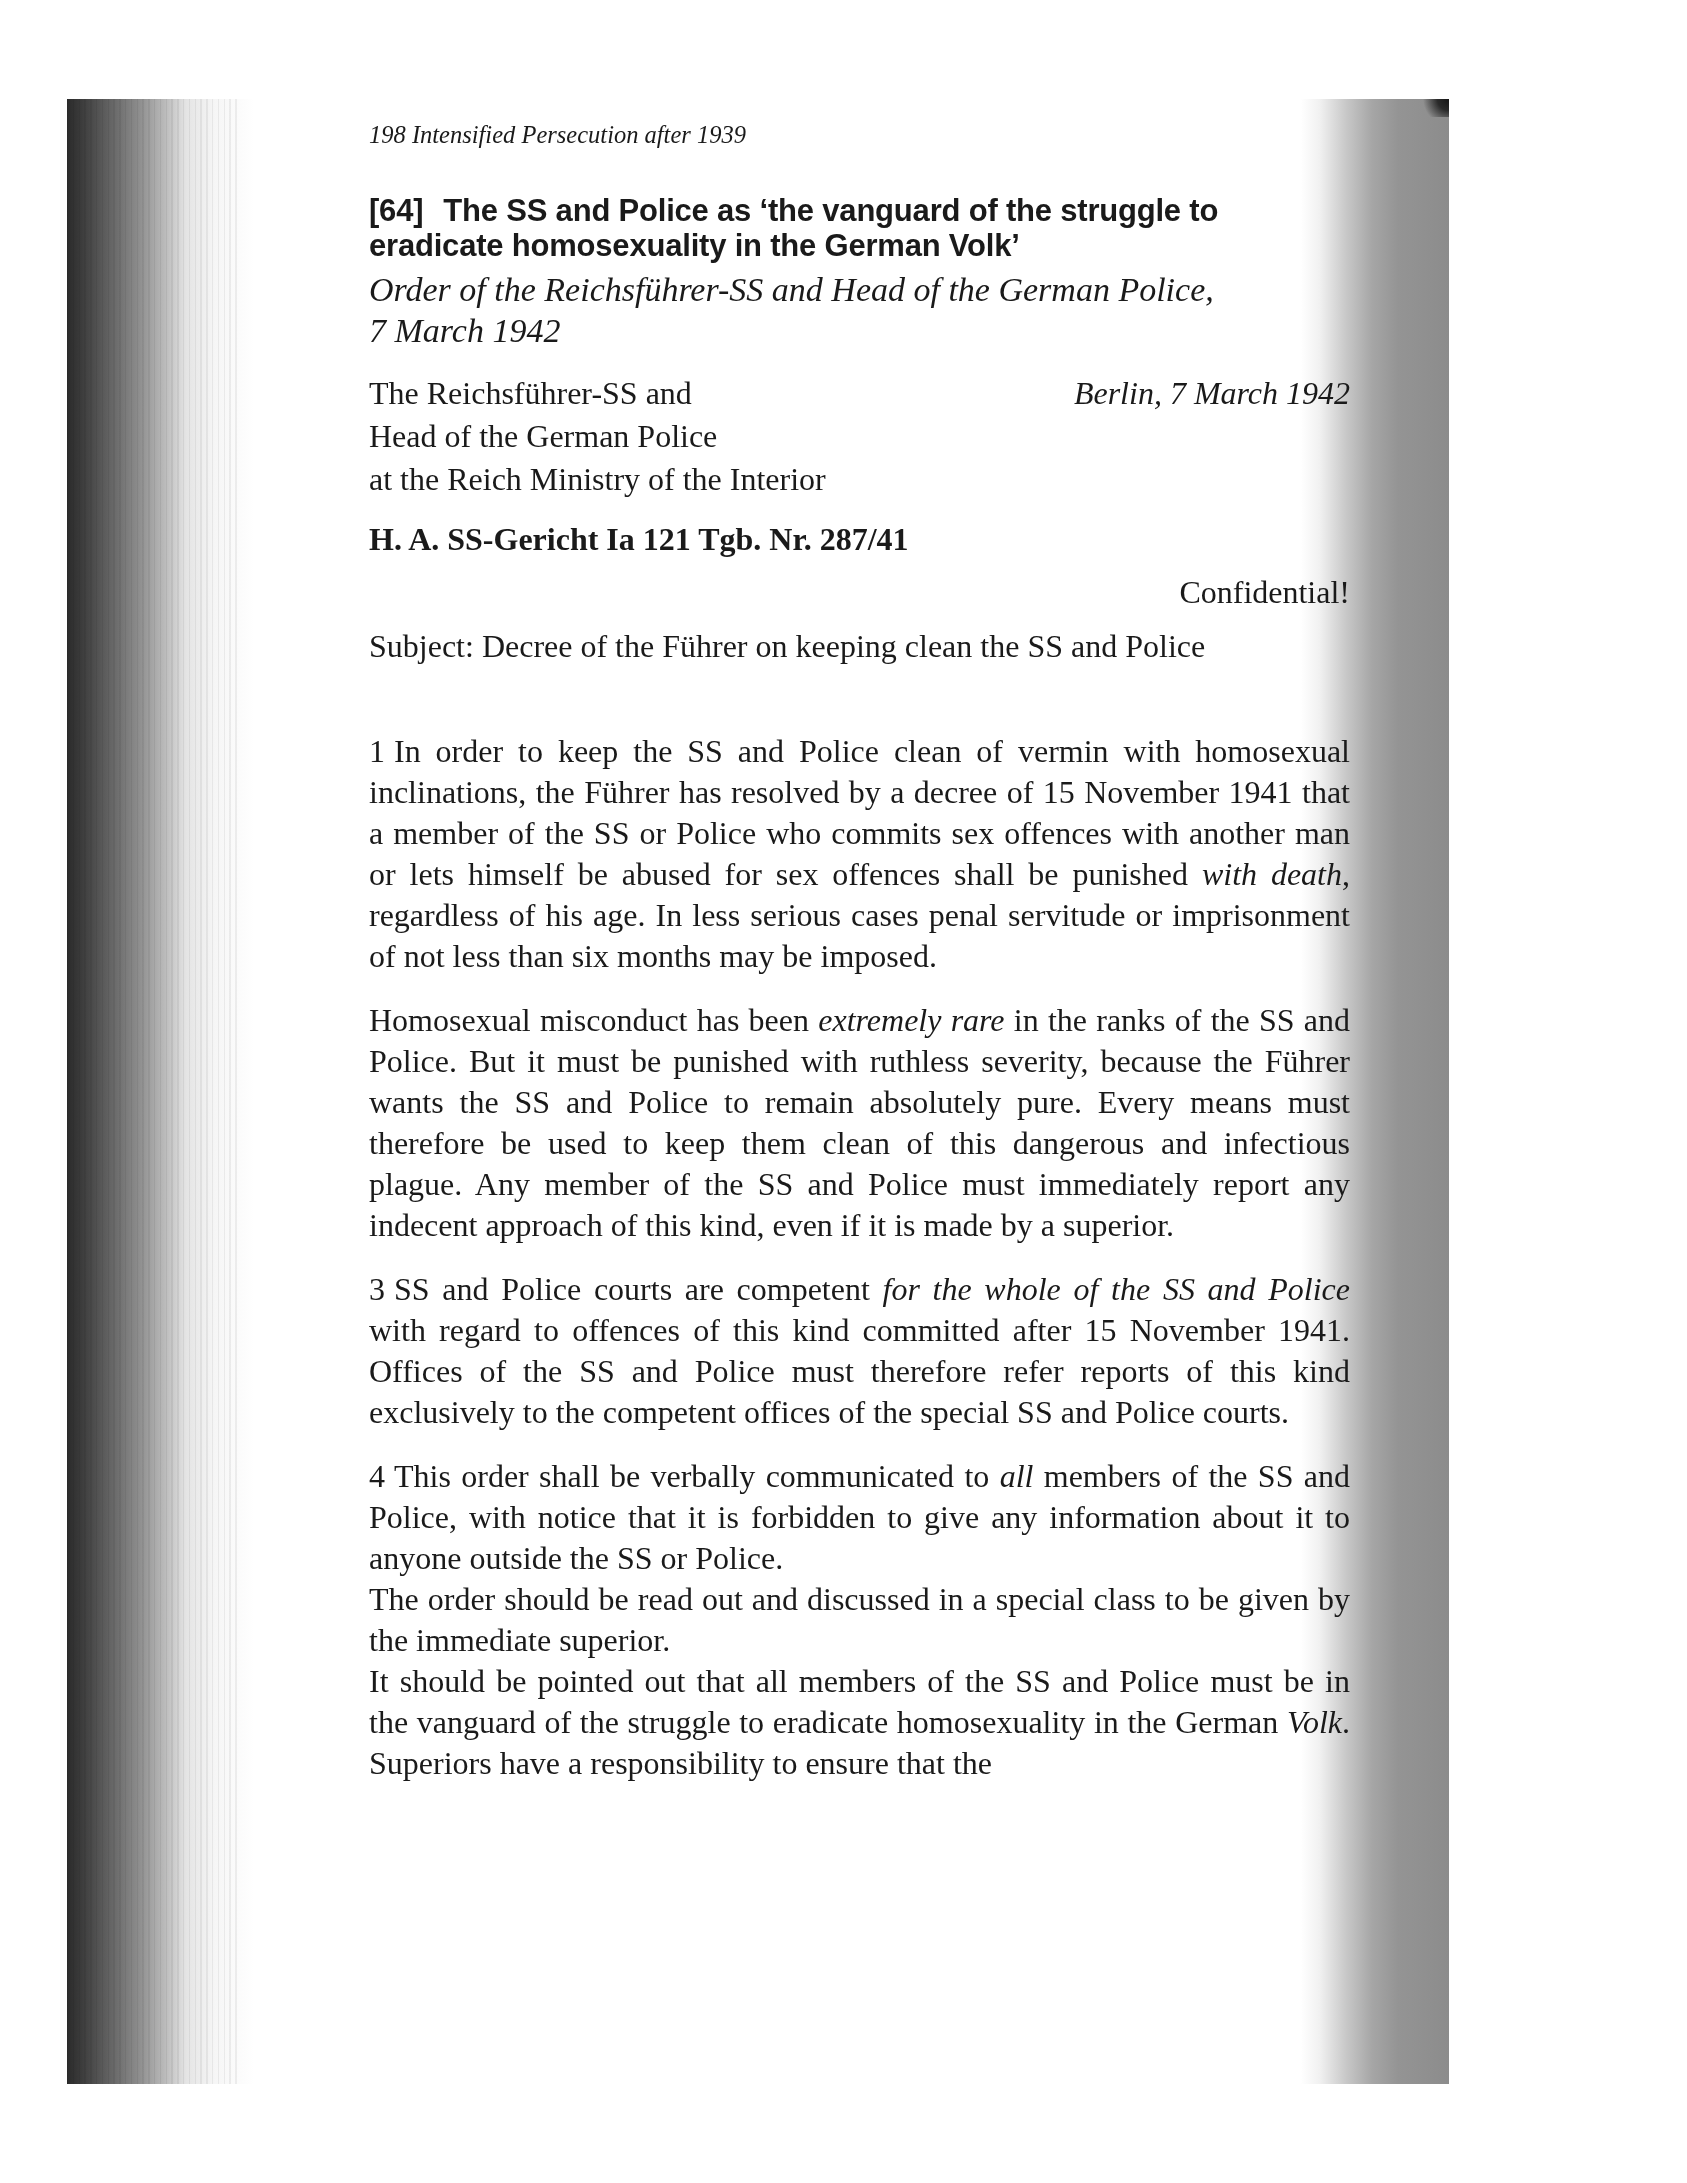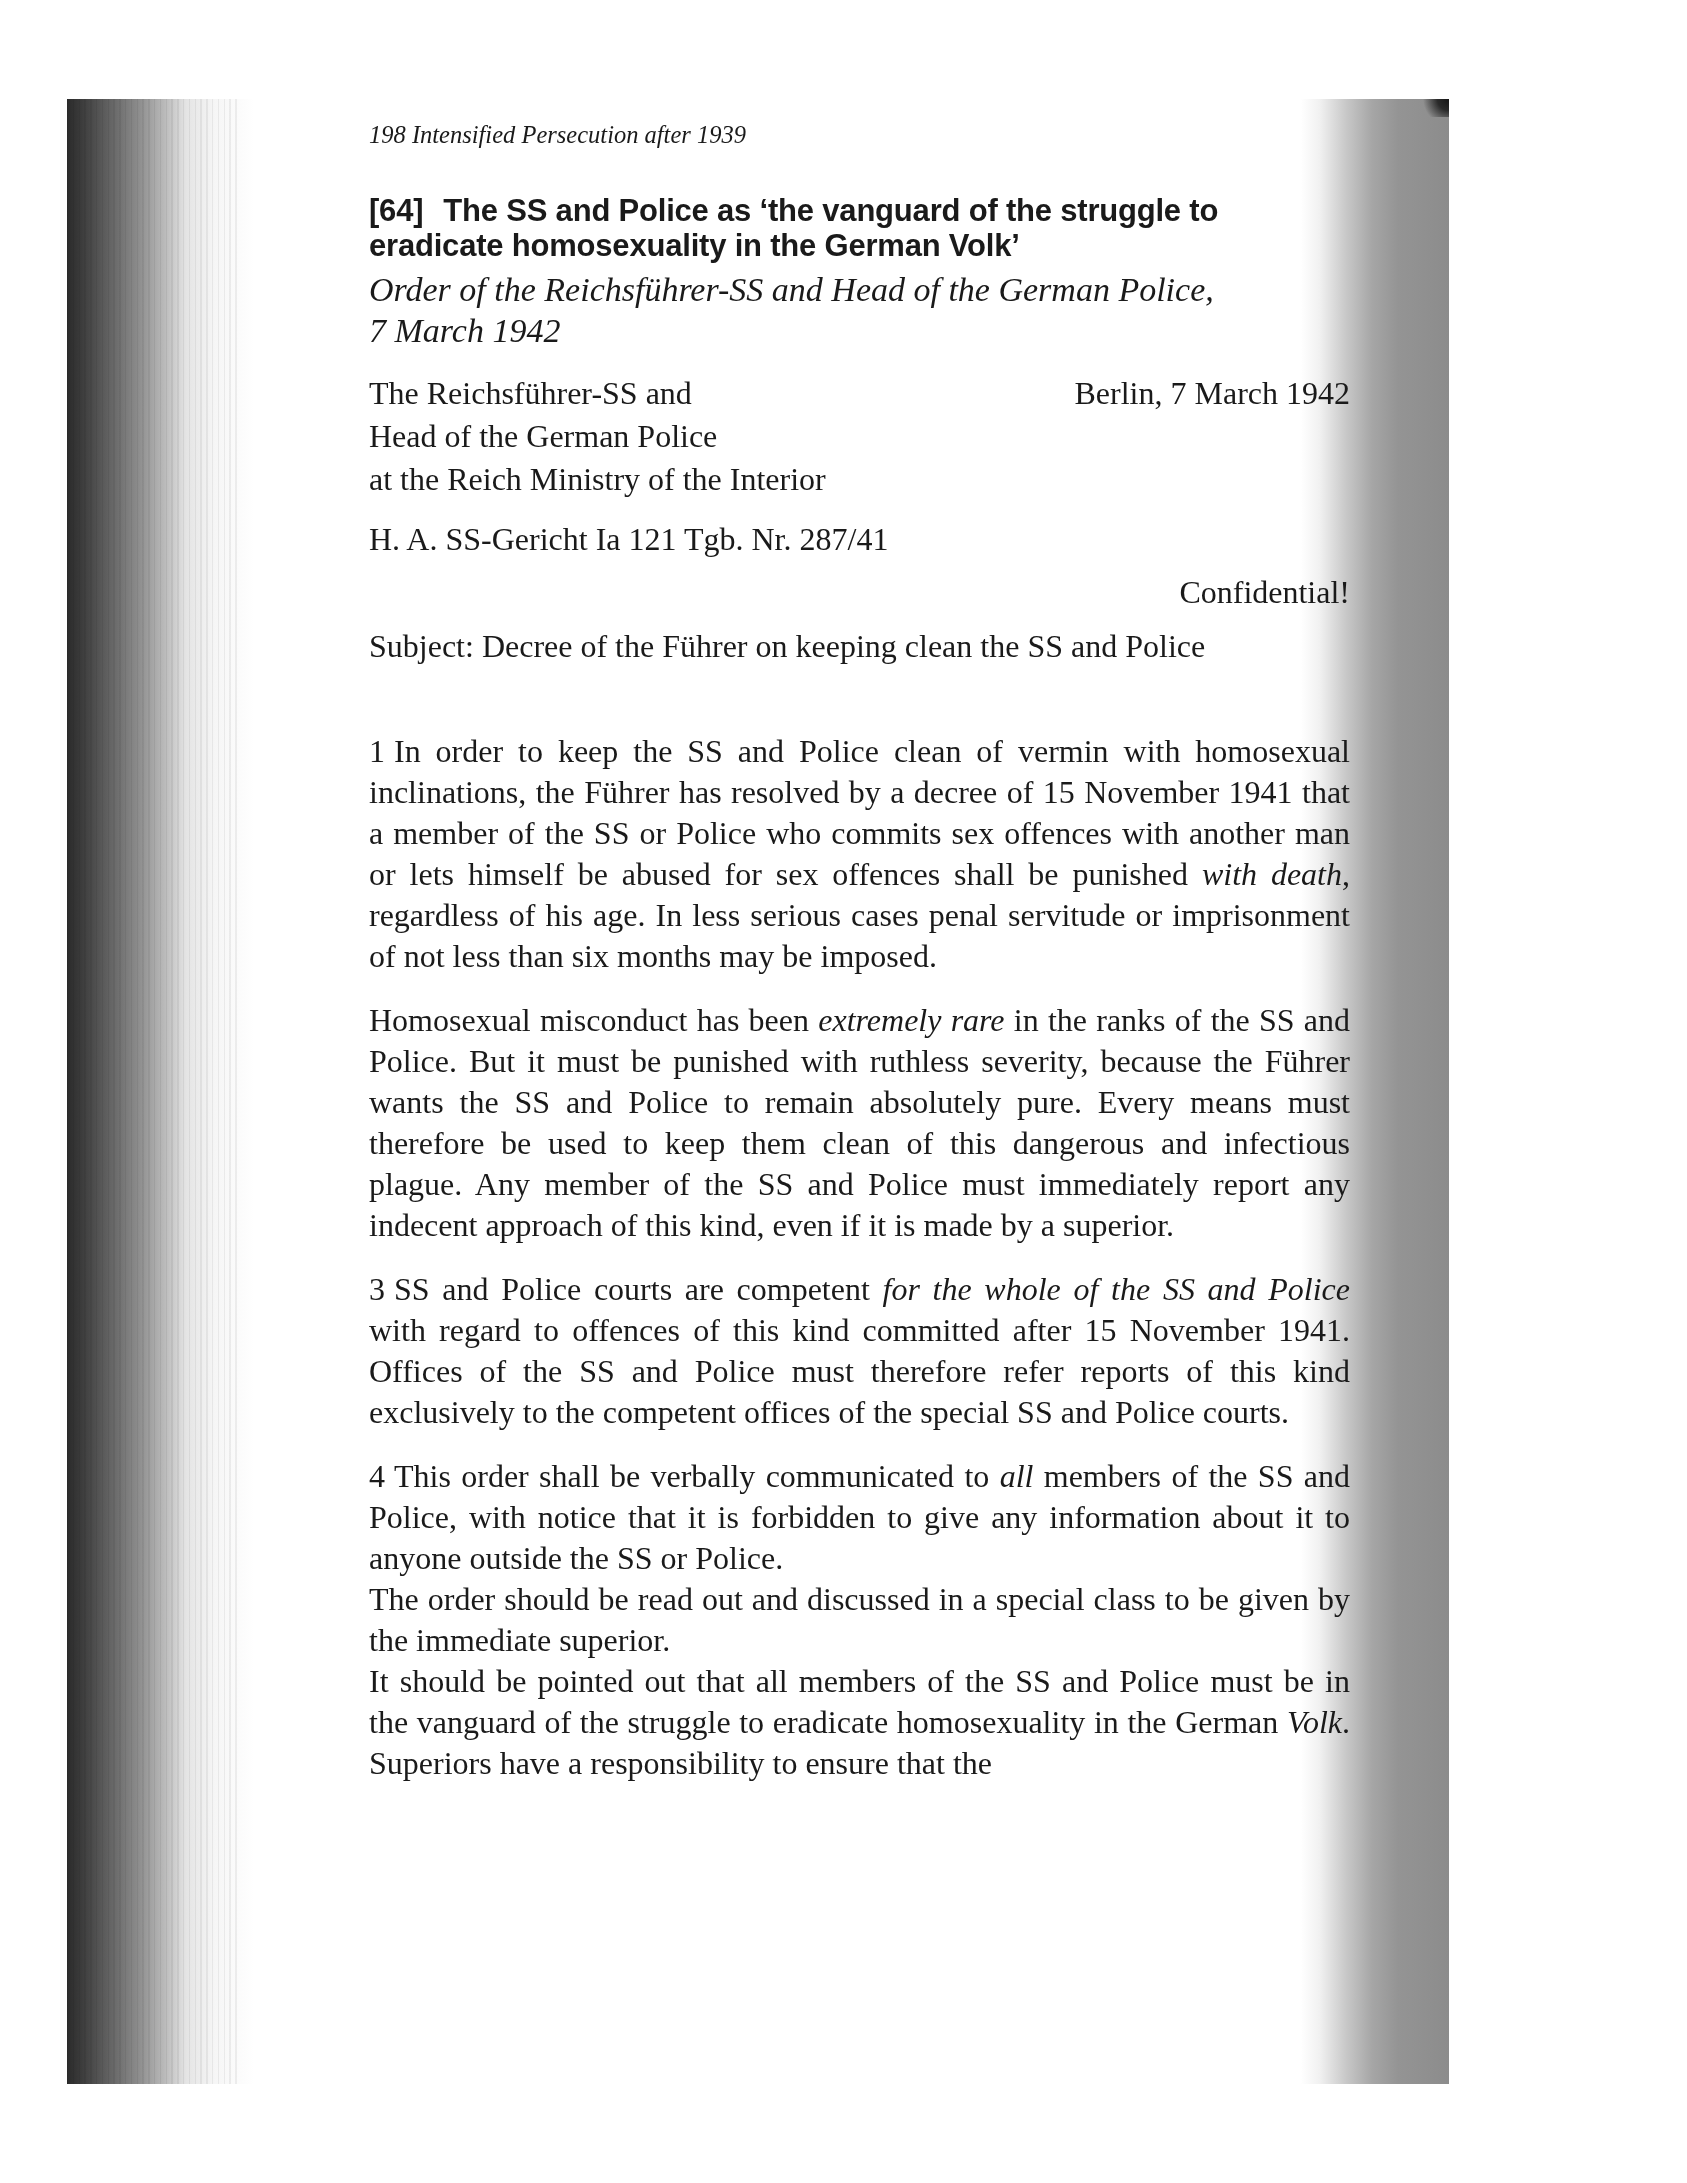--- a/index.html
+++ b/index.html
@@ -121,26 +121,28 @@
       white-space: nowrap;
       height: 43px;
       line-height: 43px;
     }
     .place-date {
       position: absolute;
       right: 0;
       top: 0;
       line-height: 43px;
       white-space: nowrap;
+      font-style: italic;
     }
     .ref {
       position: absolute;
       left: 0;
       top: 519px;
       white-space: nowrap;
+      font-weight: bold;
     }
     .classification {
       position: absolute;
       right: 0;
       top: 572px;
       white-space: nowrap;
     }
     .subject {
       position: absolute;
       left: 0;

